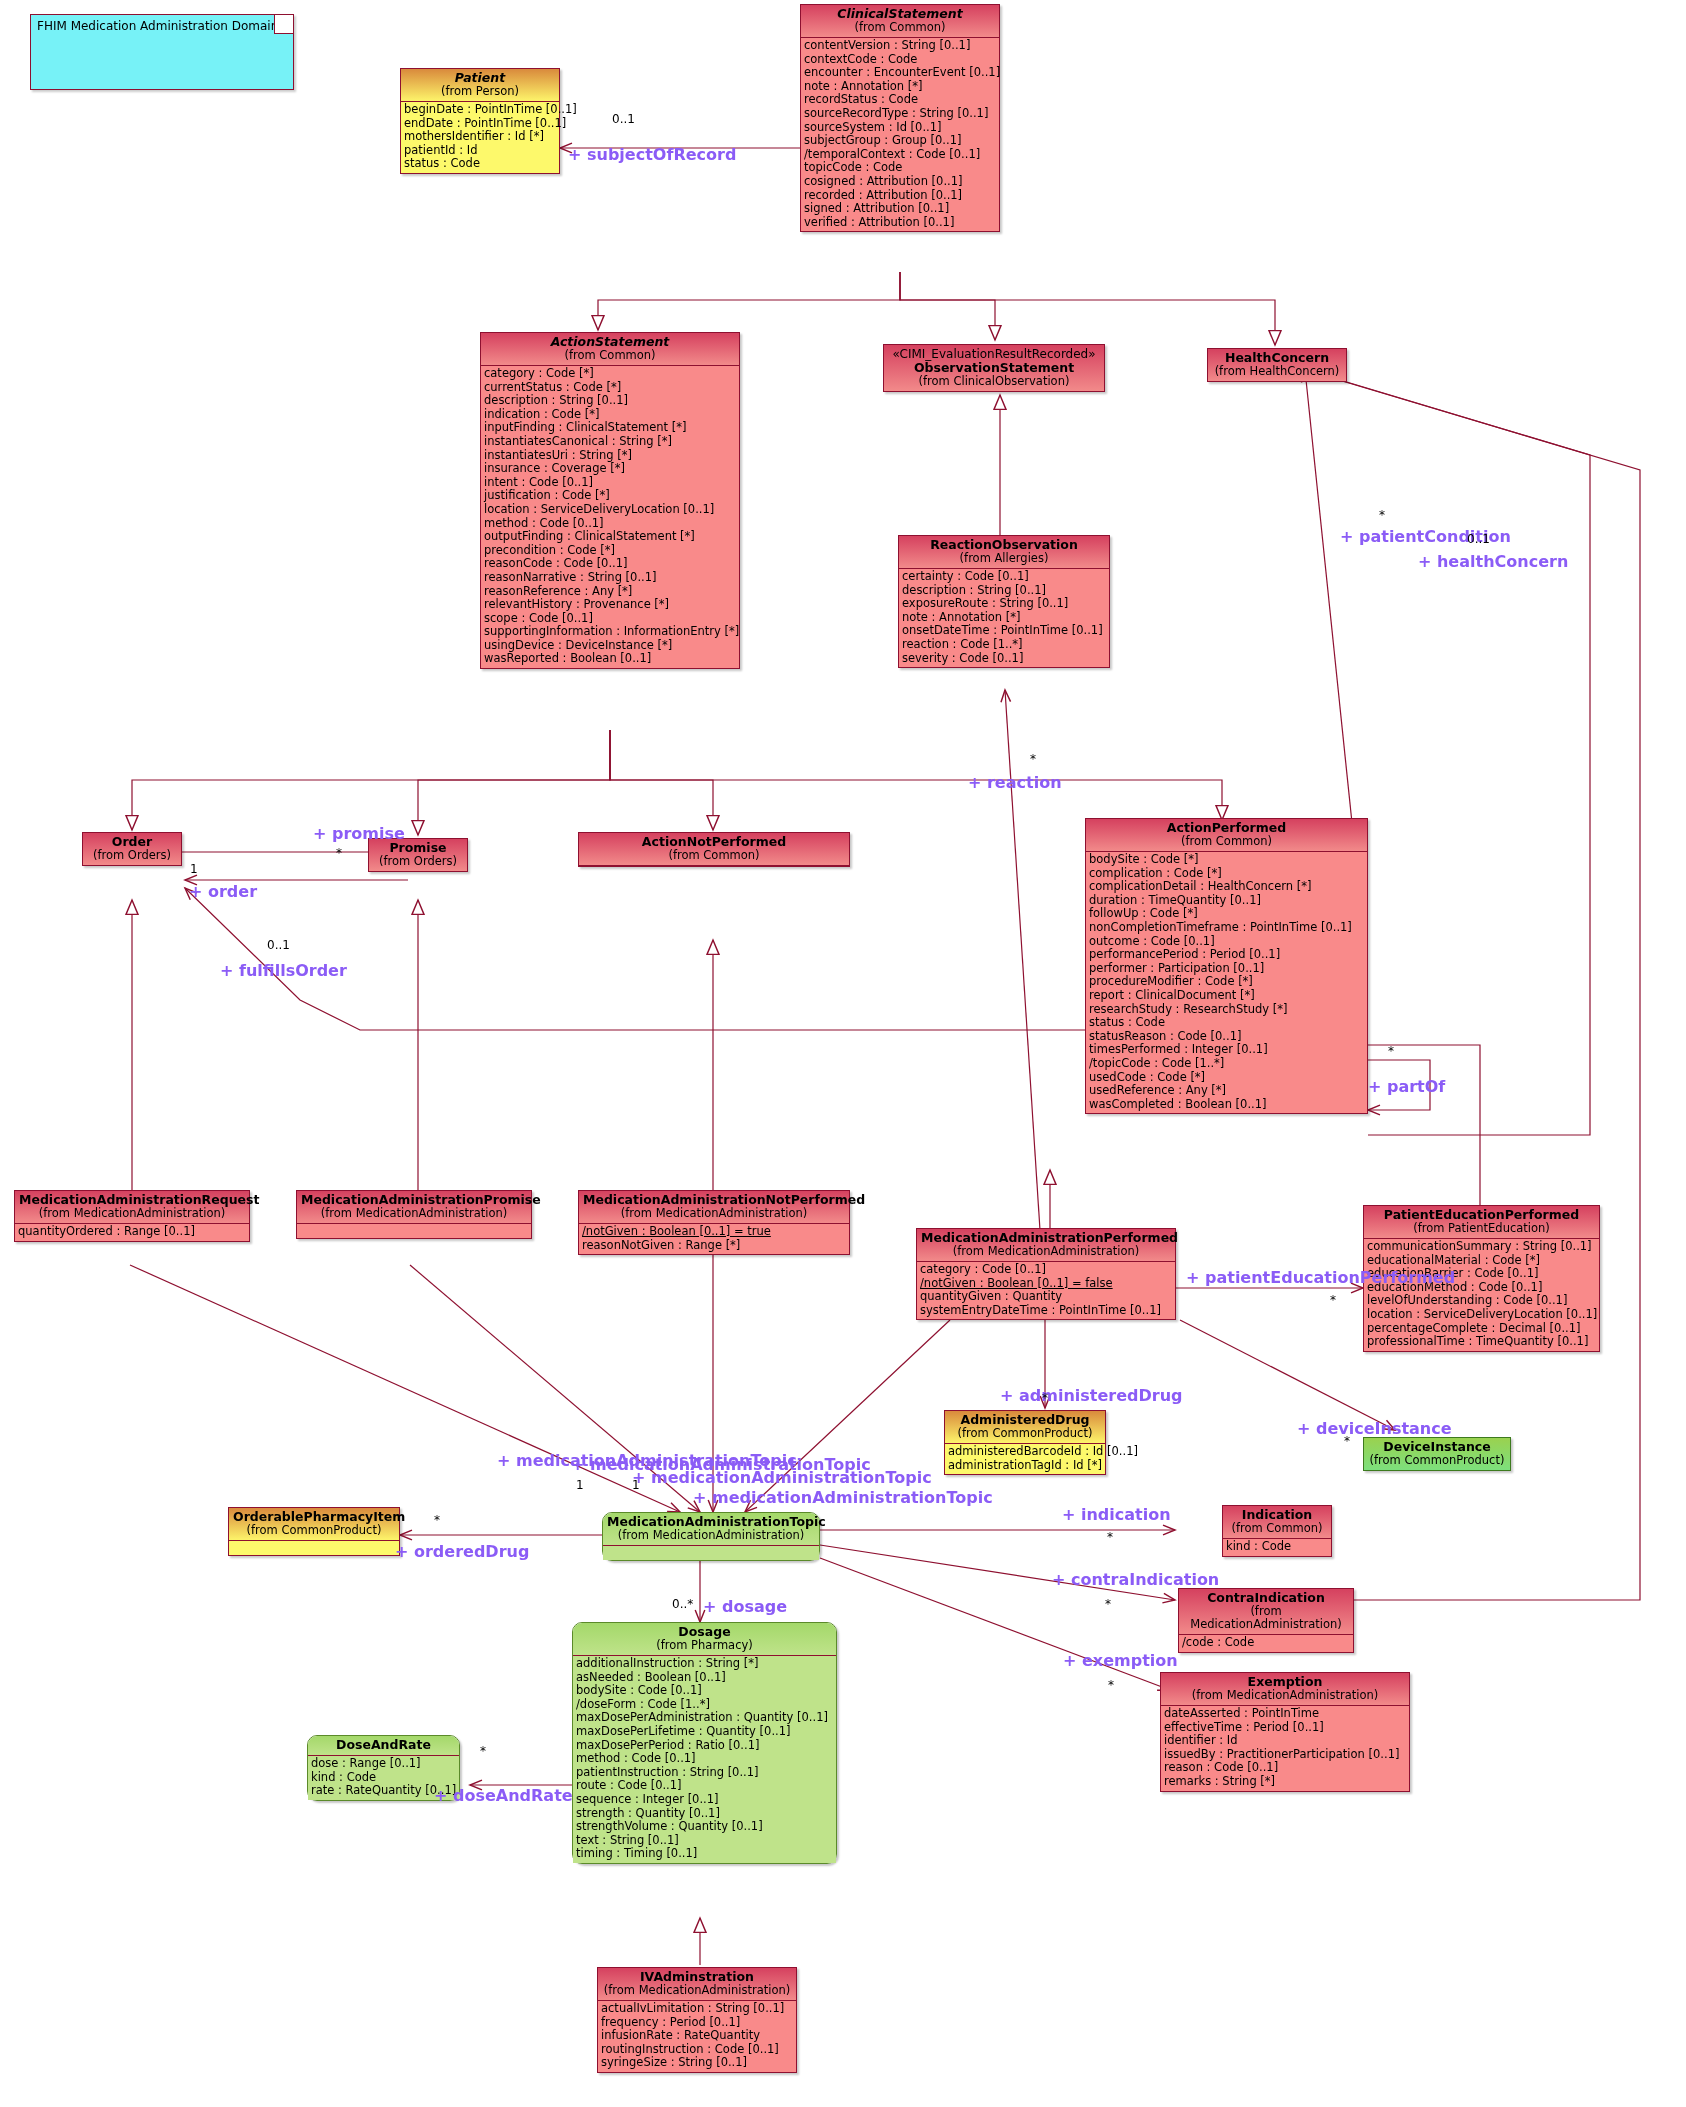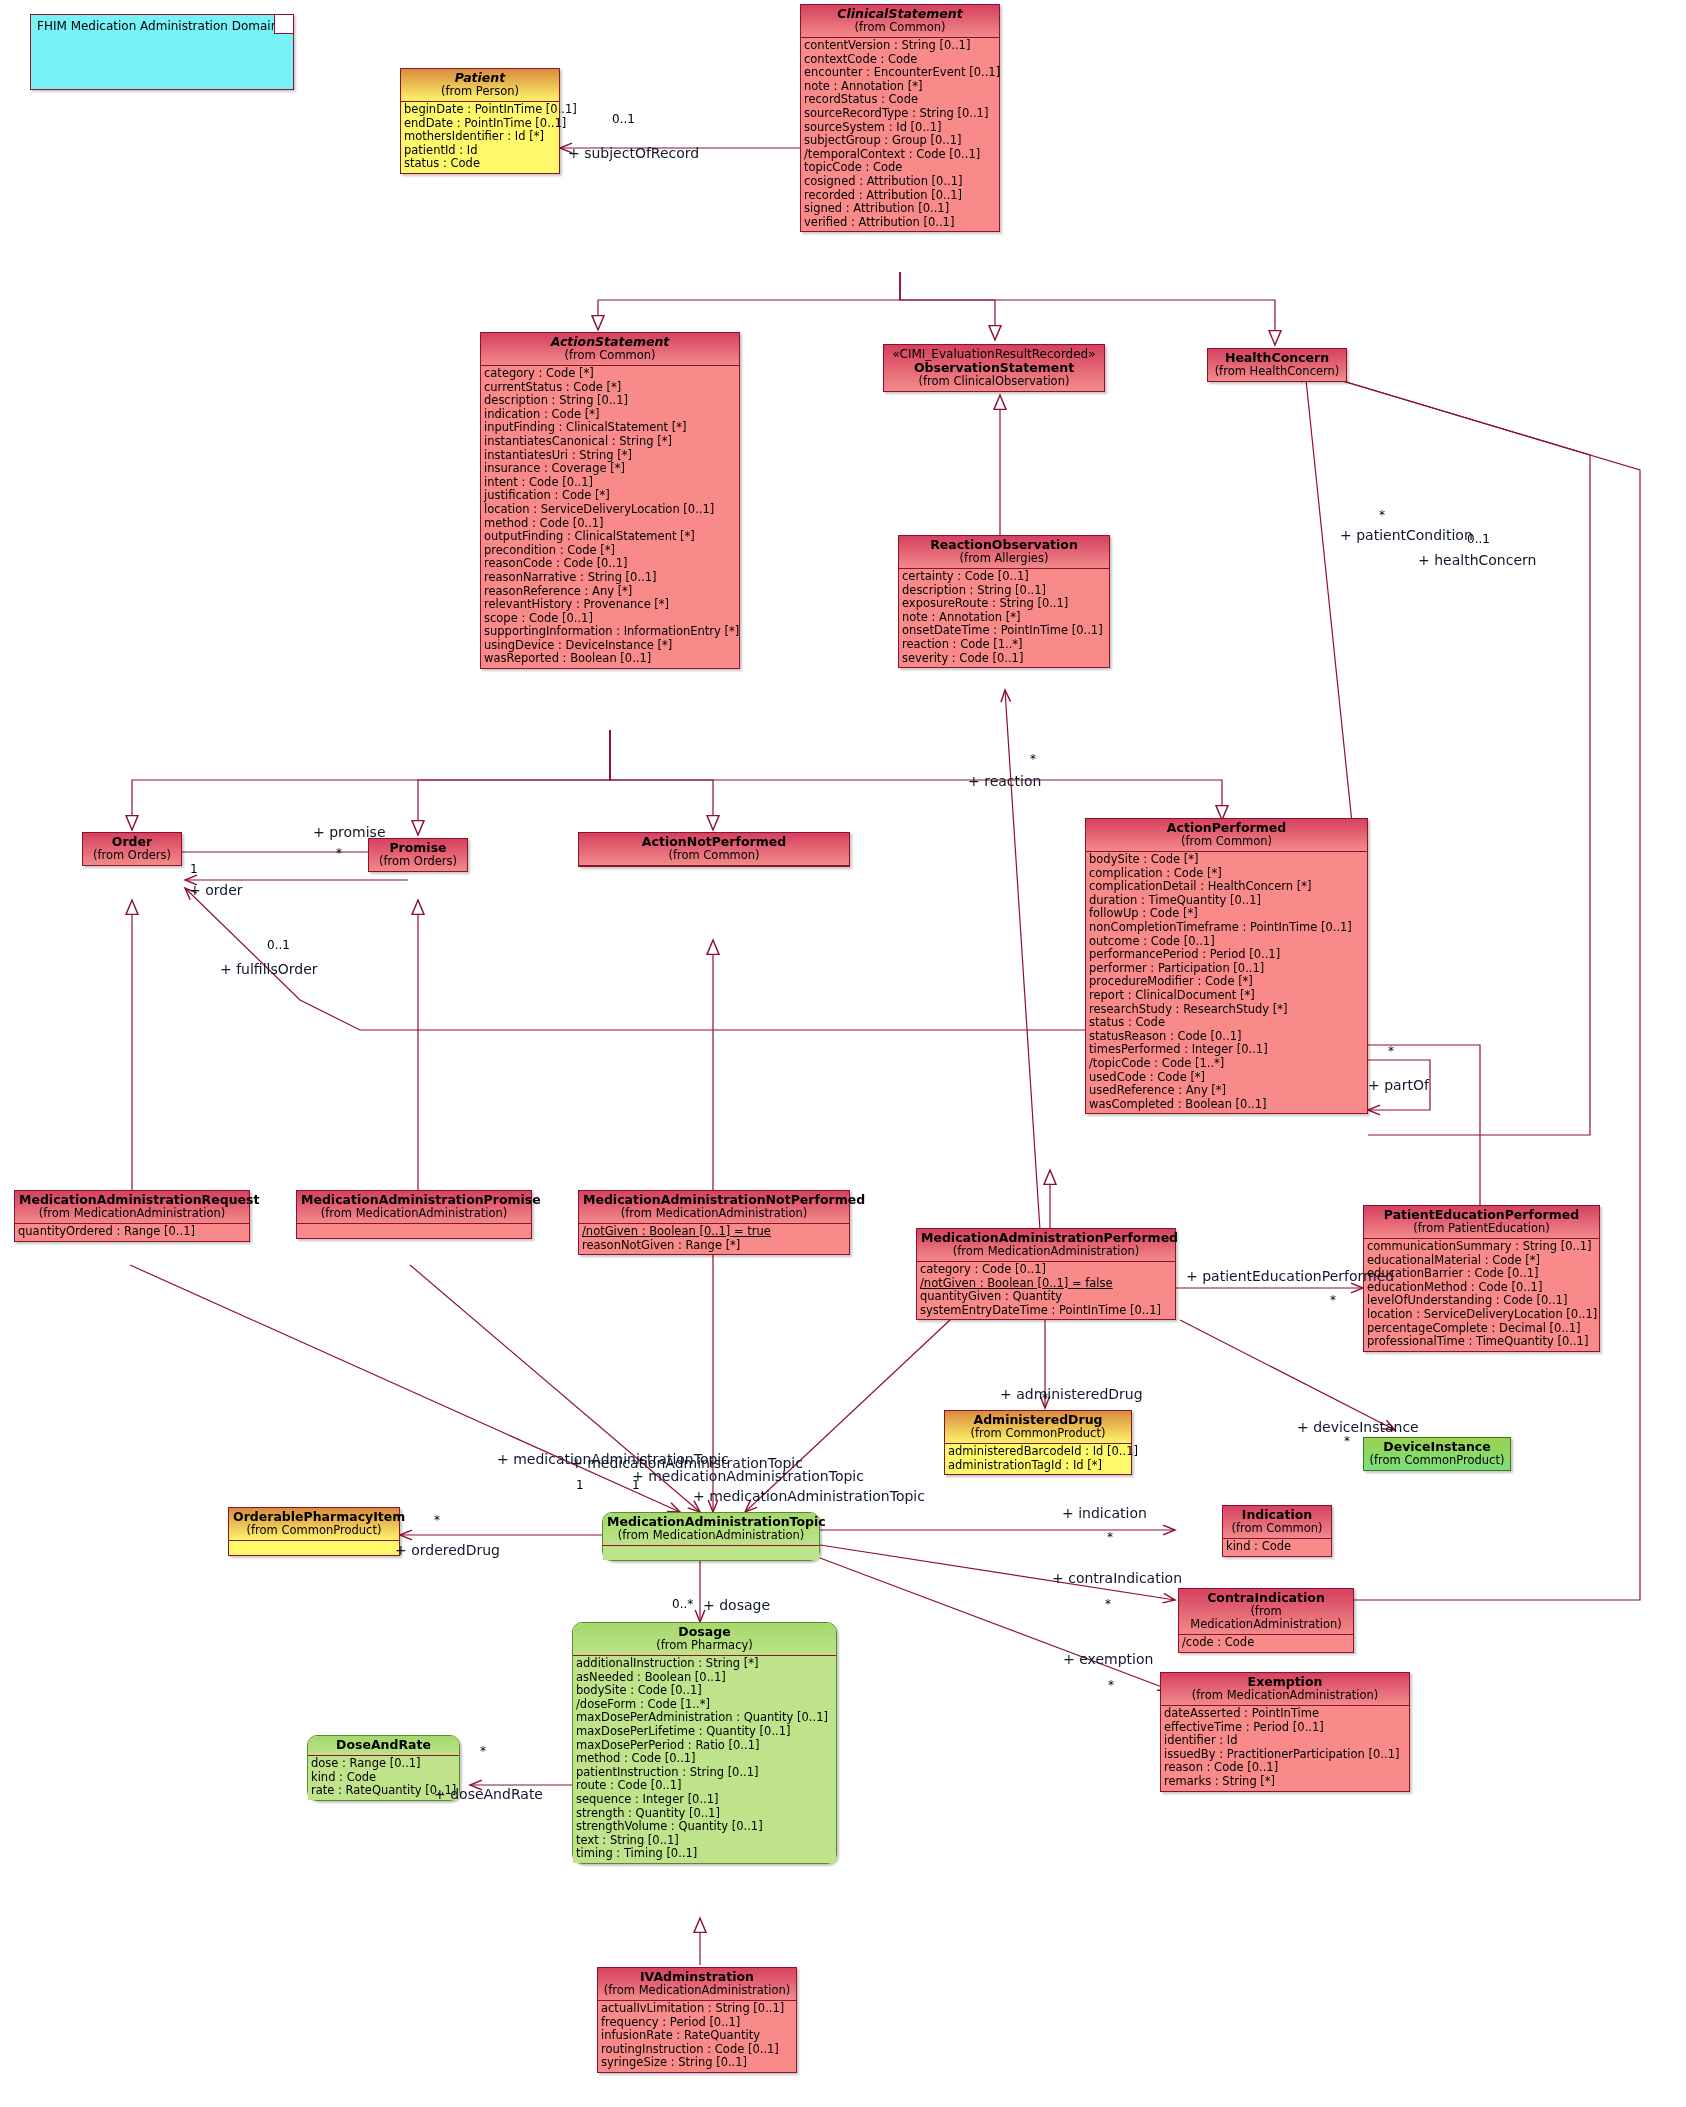--- a/index.html
+++ b/index.html
@@ -40,21 +40,21 @@
   
   .grn2 .hdr{background:linear-gradient(to bottom,#9ad14f,#7de07d);}
   .grn2{border-color:#3d7a1e;}
 
   
   .note{position:absolute;background:#77f2f7;border:1px solid #8e1030;box-shadow:2px 2px 2px rgba(0,0,0,0.2);}
   .note .corner{position:absolute;right:0;top:0;width:18px;height:18px;
       background:#fff;border-left:1px solid #8e1030;border-bottom:1px solid #8e1030;}
   .note .ntxt{font-size:12px;color:#000;padding:4px 6px;}
 
-  .lbl{position:absolute;font-size:14px;color:#0f172a;white-space:nowrap;}
+  .lbl{position:absolute;font-size:16px;color:#8b5cf6;white-space:nowrap;font-weight:bold;}
   .mult{position:absolute;font-size:12px;color:#000;white-space:nowrap;}
 </style>
 </head>
 <body>
 
 <div id="canvas">
 
   <svg class="links" xmlns="http://www.w3.org/2000/svg">
     <defs>
       <marker id="arrowOpen" markerWidth="14" markerHeight="14" refX="11" refY="5" orient="auto">
@@ -339,21 +339,21 @@
       <div class="at">educationalMaterial : Code [*]</div>
       <div class="at">educationBarrier : Code [0..1]</div>
       <div class="at">educationMethod : Code [0..1]</div>
       <div class="at">levelOfUnderstanding : Code [0..1]</div>
       <div class="at">location : ServiceDeliveryLocation [0..1]</div>
       <div class="at">percentageComplete : Decimal [0..1]</div>
       <div class="at">professionalTime : TimeQuantity [0..1]</div>
     </div>
   </div>
 
-  <div class="cls yel" style="left:944px;top:1410px;width:188px;">
+  <div class="cls yel" style="left:944px;top:1410px;width:162px;">
     <div class="hdr">
         <div class="nm">AdministeredDrug</div>
         <div class="frm">(from CommonProduct)</div>
       </div>
     <div class="attrs">
       <div class="at">administeredBarcodeId : Id [0..1]</div>
       <div class="at">administrationTagId : Id [*]</div>
     </div>
   </div>
 

